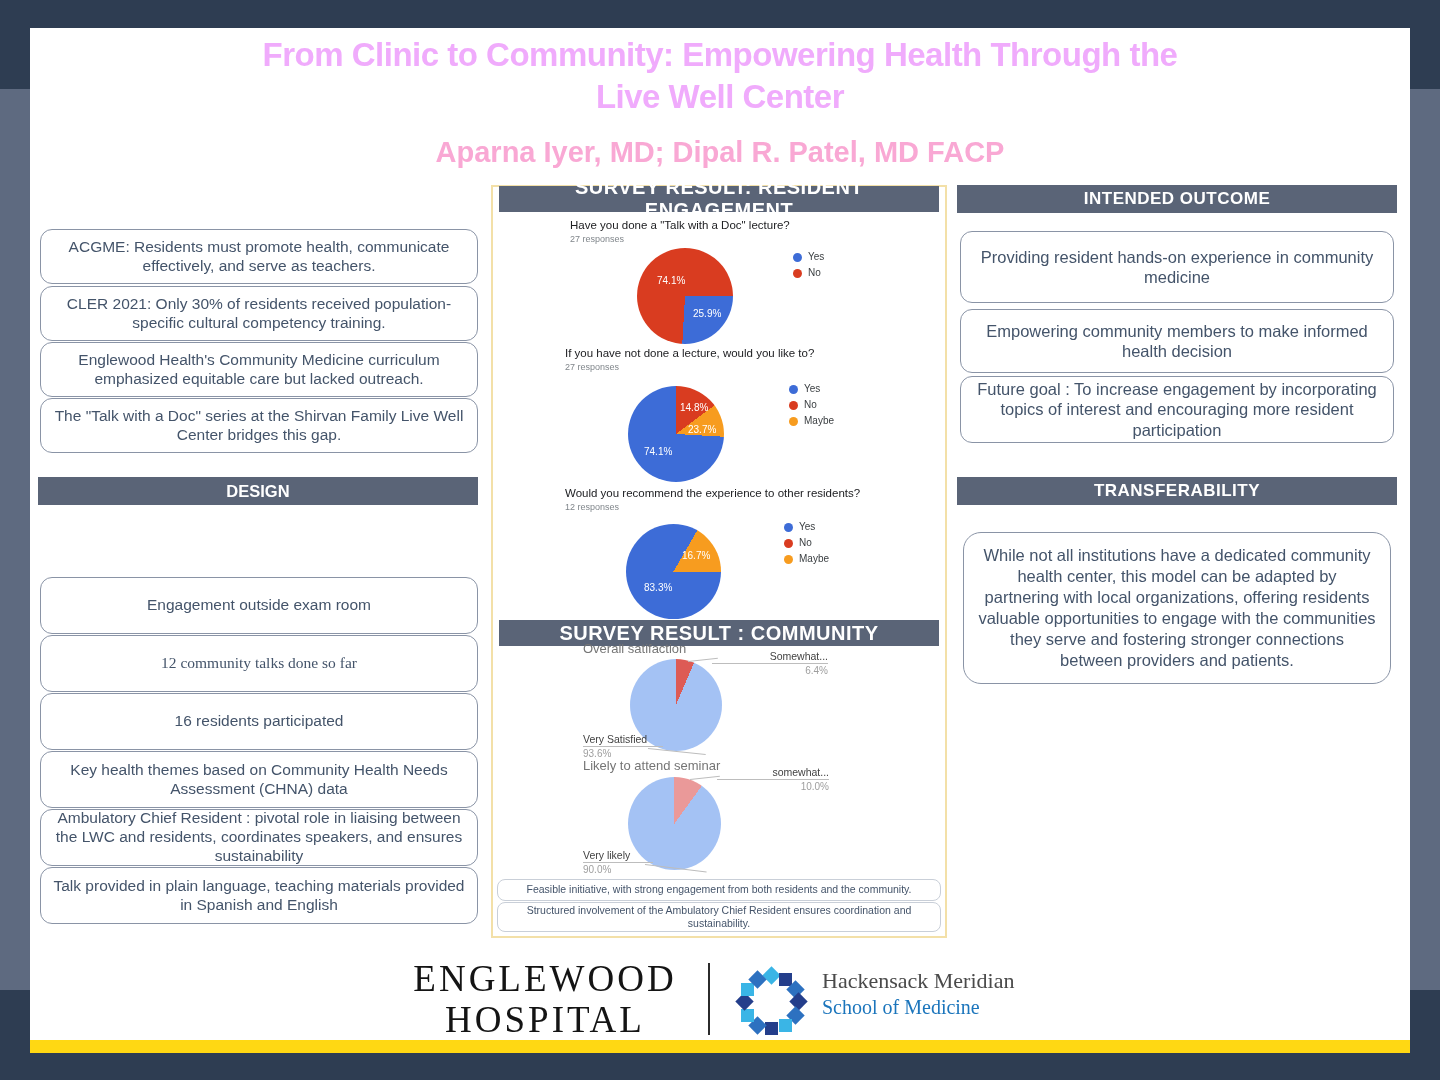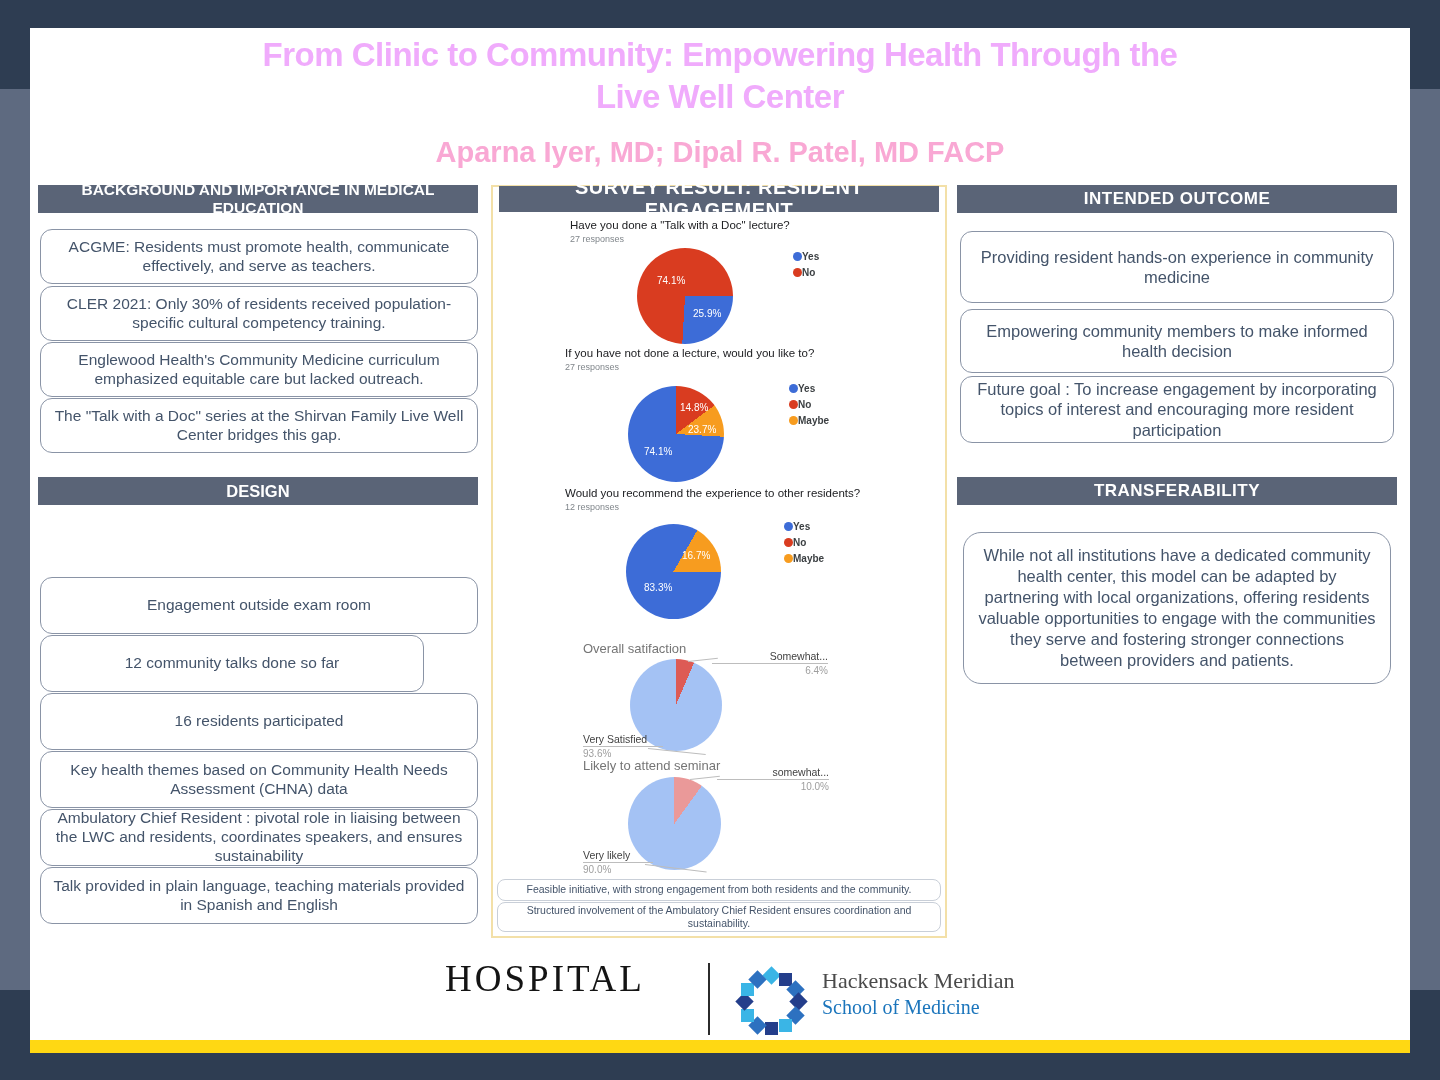--- a/index.html
+++ b/index.html
@@ -15,21 +15,21 @@
   .hdr-s{font-size:15.5px;}
   .hdr-m{font-size:20px;letter-spacing:0.5px;}
   .hdr-r{font-size:17px;letter-spacing:0.5px;}
   #mid-frame{left:491px;top:185px;width:456px;height:753px;border:2px solid #f3e0a8;box-sizing:border-box;background:#fff;}
   .chart-title{font-size:11.5px;color:#202124;}
   .chart-sub{font-size:9px;color:#80868b;}
   .gform-title{font-size:13px;color:#757575;}
   .pie{border-radius:50%;}
   .pie .pct{position:absolute;color:#ffffff;font-size:10px;}
   .legend{display:flex;flex-direction:column;gap:5px;}
-  .legend-row{display:flex;align-items:center;font-weight:bold;}
+  .legend-row{display:flex;align-items:flex-end;gap:6px;}
   .legend-dot{width:9px;height:9px;border-radius:50%;flex:0 0 auto;}
   .legend-label{font-size:10px;color:#3c4043;}
   .callout .name{font-size:10.5px;color:#424242;border-bottom:1px solid #bdbdbd;padding-bottom:1px;}
   .callout .val{font-size:10px;color:#9e9e9e;padding-top:1px;}
   .callout-r{text-align:right;}
   .leader{height:1px;background:#bdbdbd;transform-origin:left center;}
   .concl{border:1px solid #c9cfd8;border-radius:8px;color:#44546a;display:flex;align-items:center;justify-content:center;text-align:center;font-size:10.5px;line-height:1.25;box-sizing:border-box;padding:1px 6px;background:#fff;}
   #transfer-box{border:1.5px solid #8a94a6;border-radius:18px;color:#44546a;display:flex;align-items:center;justify-content:center;text-align:center;padding:6px 14px;box-sizing:border-box;font-size:16.5px;line-height:1.28;}
   #englewood{font-family:"Liberation Serif",serif;color:#141414;font-size:37px;letter-spacing:3px;text-align:center;line-height:1.12;}
   #footer-divider{width:2px;height:72px;background:#2b2b2b;}
@@ -47,29 +47,28 @@
   <div class="abs side-slate" style="left:1410px;"></div>
   <div class="abs" id="content"></div>
   <div class="abs" id="yellow-bar"></div>
 
   <div class="abs" id="title">
     <div>From Clinic to Community: Empowering Health Through the</div>
     <div>Live Well Center</div>
   </div>
   <div class="abs" id="authors">Aparna Iyer, MD; Dipal R. Patel, MD FACP</div>
 
-  <div class="abs sec-hdr hdr-s" style="left:38px;top:185px;width:440px;height:28px;">BACKGROUND AND IMPORTANCE IN MEDICAL EDUCATION</div>
   <div class="abs note" style="left:40px;top:229px;width:438px;height:55px;">ACGME: Residents must promote health, communicate effectively, and serve as teachers.</div>
   <div class="abs note" style="left:40px;top:286px;width:438px;height:55px;">CLER 2021: Only 30% of residents received population-specific cultural competency training.</div>
   <div class="abs note" style="left:40px;top:342px;width:438px;height:55px;">Englewood Health's Community Medicine curriculum emphasized equitable care but lacked outreach.</div>
   <div class="abs note" style="left:40px;top:398px;width:438px;height:55px;">The "Talk with a Doc" series at the Shirvan Family Live Well Center bridges this gap.</div>
 
   <div class="abs sec-hdr hdr-s" style="left:38px;top:477px;width:440px;height:28px;font-size:16.5px;">DESIGN</div>
   <div class="abs note" style="left:40px;top:577px;width:438px;height:57px;">Engagement outside exam room</div>
-  <div class="abs note" style="left:40px;top:635px;width:384px;height:57px;">12 community talks done so far</div>
+  <div class="abs note" style="left:40px;top:635px;width:438px;height:57px;font-family:Liberation Serif, serif;">12 community talks done so far</div>
   <div class="abs note" style="left:40px;top:693px;width:438px;height:57px;">16 residents participated</div>
   <div class="abs note" style="left:40px;top:751px;width:438px;height:57px;">Key health themes based on Community Health Needs Assessment (CHNA) data</div>
   <div class="abs note" style="left:40px;top:809px;width:438px;height:57px;">Ambulatory Chief Resident : pivotal role in liaising between the LWC and residents, coordinates speakers, and ensures sustainability</div>
   <div class="abs note" style="left:40px;top:867px;width:438px;height:57px;">Talk provided in plain language, teaching materials provided in Spanish and English</div>
 
   <div class="abs" id="mid-frame"></div>
   <div class="abs sec-hdr hdr-m" style="left:499px;top:186px;width:440px;height:26px;">SURVEY RESULT: RESIDENT ENGAGEMENT</div>
 
   <div class="abs chart-title" style="left:570px;top:219px;">Have you done a "Talk with a Doc" lecture?</div>
   <div class="abs chart-sub" style="left:570px;top:234px;">27 responses</div>
@@ -124,20 +123,21 @@
     <div class="legend-row">
         <span class="legend-dot" style="background: rgb(217, 60, 32);"></span>
         <span class="legend-label">No</span>
       </div>
     <div class="legend-row">
         <span class="legend-dot" style="background: rgb(247, 156, 31);"></span>
         <span class="legend-label">Maybe</span>
       </div>
   </div>
 
+  <div class="abs sec-hdr hdr-m" style="left:499px;top:620px;width:440px;height:26px;">SURVEY RESULT : COMMUNITY</div>
 
   <div class="abs gform-title" style="left:583px;top:641px;">Overall satifaction</div>
   <div class="abs pie" style="left: 630px; top: 659px; width: 92px; height: 92px; background: conic-gradient(rgb(221, 91, 85) 0deg, rgb(221, 91, 85) 23.04deg, rgb(164, 194, 244) 23.04deg, rgb(164, 194, 244) 360deg);"></div>
   <div class="abs leader" style="left:688px;top:661px;width:30px;transform:rotate(-6deg);"></div>
   <div class="abs callout callout-r" style="left:712px;top:650px;width:116px;">
     <div class="name">Somewhat...</div>
     <div class="val">6.4%</div>
   </div>
   <div class="abs leader" style="left:648px;top:748px;width:58px;transform:rotate(6deg);"></div>
   <div class="abs callout" style="left:583px;top:733px;width:80px;">
@@ -163,20 +163,21 @@
 
   <div class="abs sec-hdr hdr-r" style="left:957px;top:185px;width:440px;height:28px;">INTENDED OUTCOME</div>
   <div class="abs note" style="left:960px;top:231px;width:434px;height:72px;font-size:16.5px;">Providing resident hands-on experience in community medicine</div>
   <div class="abs note" style="left:960px;top:309px;width:434px;height:64px;font-size:16.5px;">Empowering community members to make informed health decision</div>
   <div class="abs note" style="left:960px;top:376px;width:434px;height:67px;font-size:16.5px;">Future goal : To increase engagement by incorporating topics of interest and encouraging more resident participation</div>
 
   <div class="abs sec-hdr hdr-r" style="left:957px;top:477px;width:440px;height:28px;">TRANSFERABILITY</div>
   <div class="abs" id="transfer-box" style="left:963px;top:532px;width:428px;height:152px;">While not all institutions have a dedicated community health center, this model can be adapted by partnering with local organizations, offering residents valuable opportunities to engage with the communities they serve and fostering stronger connections between providers and patients.</div>
 
   <div class="abs" id="englewood" style="left:400px;top:958px;width:290px;">
+    <div>ENGLEWOOD</div>
     <div>HOSPITAL</div>
   </div>
   <div class="abs" id="footer-divider" style="left:708px;top:963px;"></div>
 
   <div class="abs" style="left:738px;top:968px;width:68px;height:68px;">
 
     <div class="dmd rot" style="left:27px;top:1px;background:#3ab5e6;"></div>
     <div class="dmd" style="left:41px;top:5px;background:#243e8b;"></div>
     <div class="dmd rot" style="left:51px;top:15px;background:#2d71c0;"></div>
     <div class="dmd rot" style="left:54px;top:27px;background:#243e8b;"></div>

